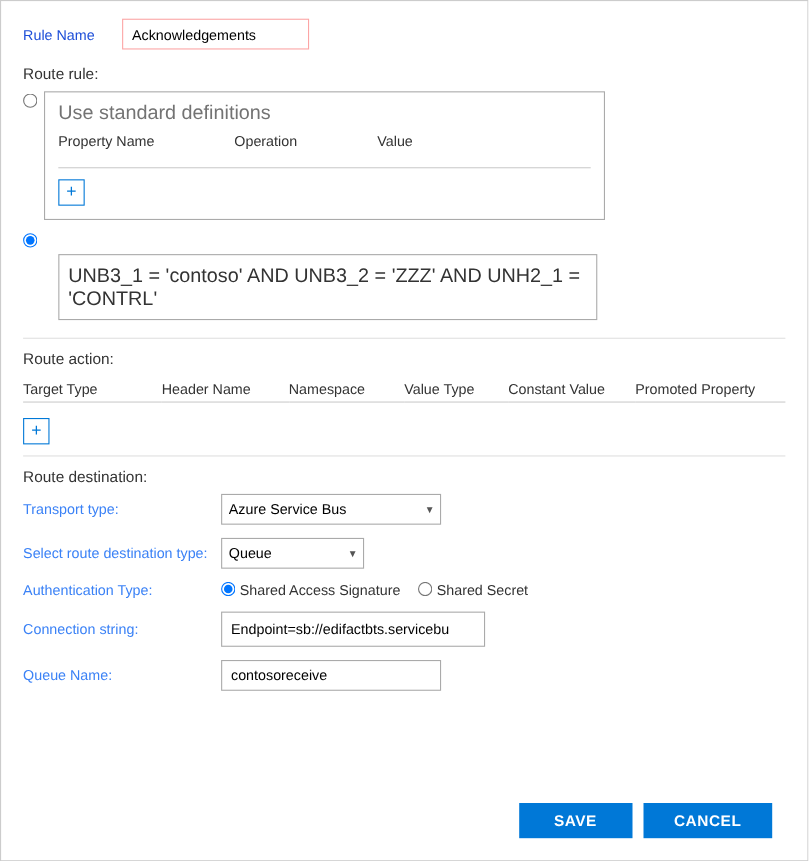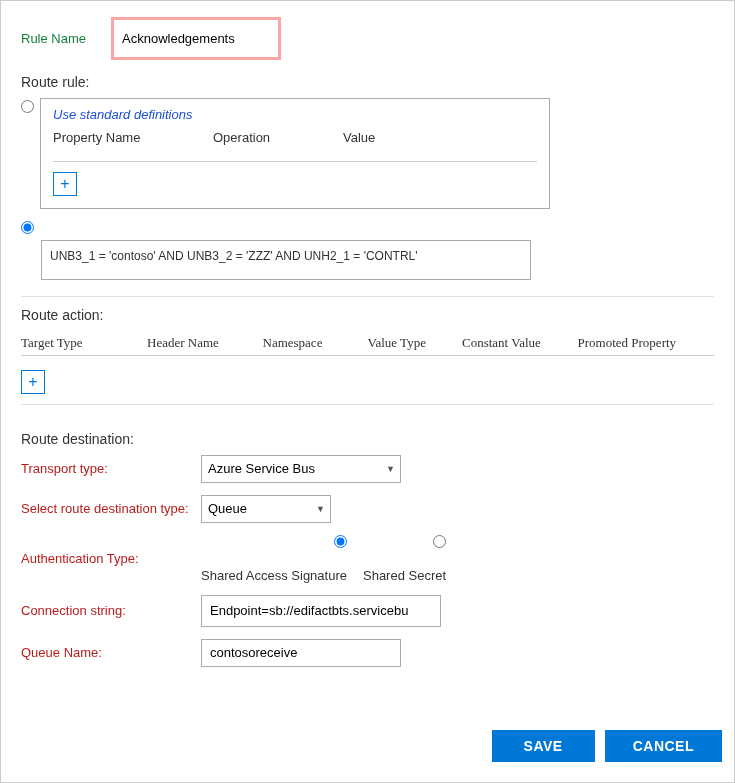--- a/index.html
+++ b/index.html
@@ -19,28 +19,28 @@
       padding: 16px 20px 20px 20px;
       position: relative;
     }
     .form-row {
       display: flex;
       align-items: center;
       margin-bottom: 14px;
     }
     .form-label {
       font-size: 13px;
-      color: #15803d;
+      color: #1d4ed8;
       min-width: 90px;
     }
     .text-input {
-      border: 3px solid #fca5a5;
+      border: 1px solid #fca5a5;
       padding: 5px 8px;
       font-size: 13px;
-      height: 43px;
+      height: 28px;
       outline: none;
       background: #fff;
     }
     .section-title {
       font-size: 14px;
       font-weight: normal;
       color: #333;
       margin-bottom: 8px;
       margin-top: 10px;
     }
@@ -57,24 +57,23 @@
       margin-right: 6px;
     }
     .std-defs-box {
       border: 1px solid #aaa;
       padding: 8px 12px 12px 12px;
       margin-left: 0;
       width: 510px;
       background: #fff;
     }
     .std-defs-header {
-      font-size: 13px;
-      color: #1d4ed8;
+      font-size: 18px;
+      color: #737373;
       margin-bottom: 8px;
-      font-style: italic;
     }
     .table-header {
       display: flex;
       border-bottom: 1px solid #ccc;
       padding-bottom: 16px;
       margin-bottom: 6px;
     }
     .table-header-cell {
       font-size: 13px;
       color: #333;
@@ -107,59 +106,58 @@
     }
     .advanced-defs-label {
       font-size: 13px;
       color: #333;
       margin-left: 6px;
     }
     .sql-box {
       border: 1px solid #aaa;
       padding: 8px;
       margin-top: 6px;
-      margin-left: 20px;
+      margin-left: 32px;
       width: 490px;
-      font-size: 12px;
+      font-size: 18px;
       color: #333;
       background: #fff;
       min-height: 40px;
     }
     .route-action-section {
       margin-bottom: 10px;
     }
     .action-table {
       width: 100%;
       border-collapse: collapse;
     }
     .action-table th {
       text-align: left;
       font-size: 13px;
       font-weight: normal;
       color: #333;
       border-bottom: 1px solid #ccc;
       padding: 4px 6px 4px 0;
-      font-family: Liberation Serif, serif;
     }
     .action-table td {
       padding: 4px 6px 4px 0;
       font-size: 13px;
     }
     .route-dest-section {
-      margin-top: 26px;
+      margin-top: 10px;
     }
     .dest-form-row {
       display: flex;
       align-items: center;
       margin-bottom: 12px;
     }
     .dest-label {
       min-width: 180px;
       font-size: 13px;
-      color: #b91c1c;
+      color: #3b82f6;
     }
     .select-input {
       border: 1px solid #aaa;
       padding: 4px 6px;
       font-size: 13px;
       height: 28px;
       background: #fff;
       cursor: pointer;
       appearance: none;
       -webkit-appearance: none;
@@ -186,28 +184,27 @@
       margin-bottom: 12px;
       margin-top: -4px;
     }
     .radio-group {
       display: flex;
       align-items: center;
       gap: 16px;
     }
     .radio-option {
       display: flex;
-      align-items: flex-end;
-      gap: 20px;
-      flex-direction: column;
+      align-items: flex-start;
+      gap: 4px;
     }
     .footer {
       position: absolute;
       bottom: 20px;
-      right: 12px;
+      right: 32px;
       display: flex;
       gap: 10px;
     }
     .btn-save {
       background: #0078d7;
       color: #fff;
       border: none;
       padding: 8px 32px;
       font-size: 14px;
       font-weight: 600;

